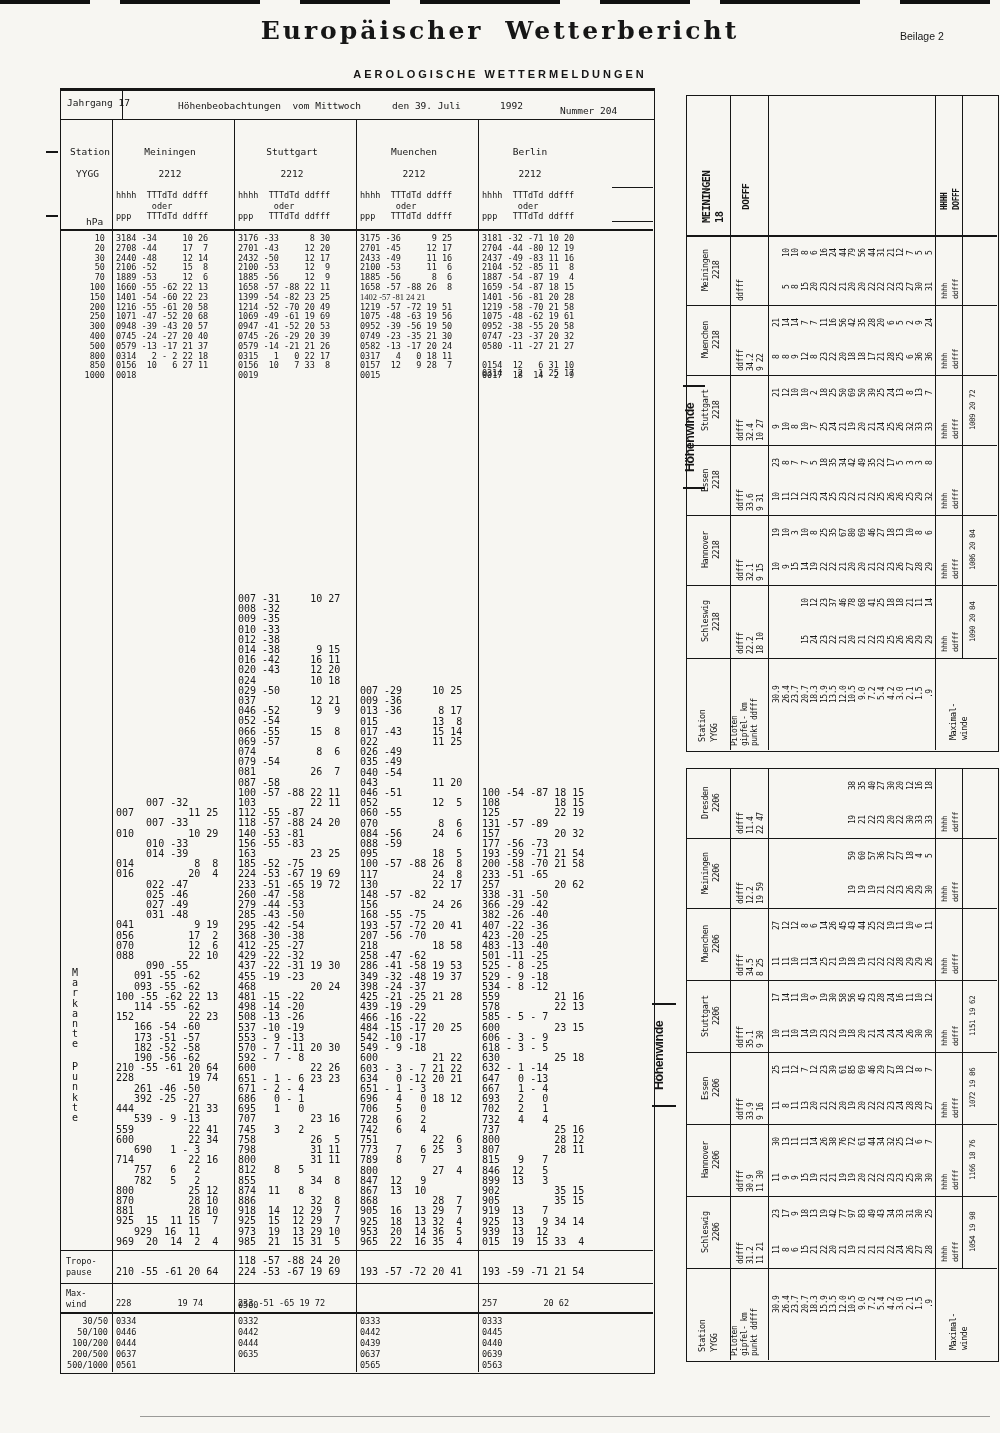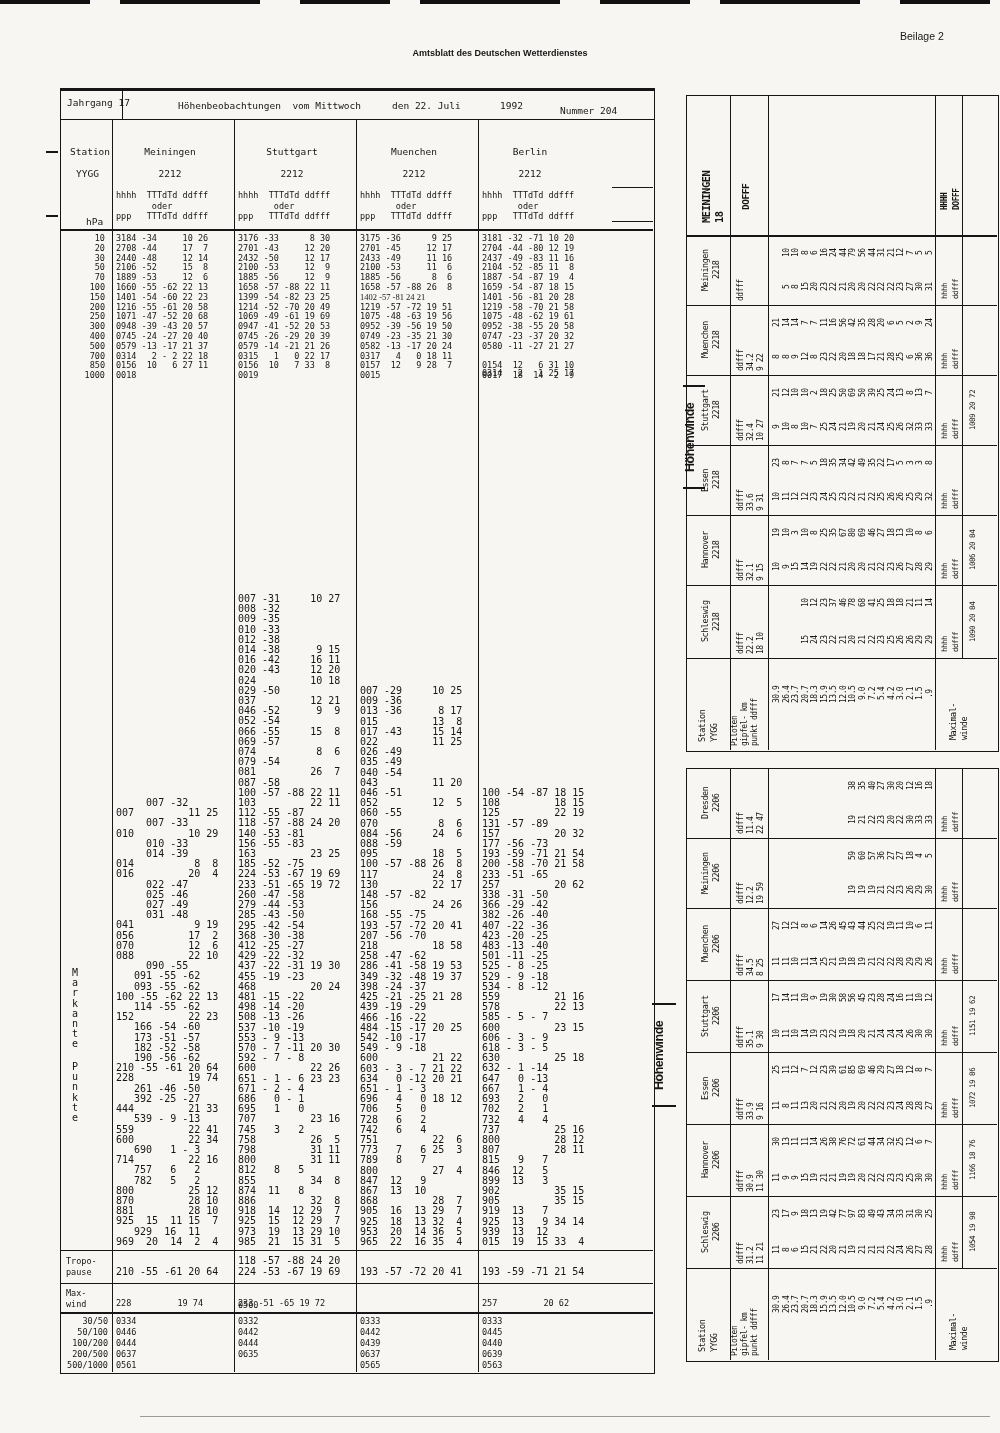--- a/index.html
+++ b/index.html
@@ -24,28 +24,29 @@
 </head>
 <body>
 
 <div class="page">
 
   <div class="scan-top"></div>
   <div class="abs" style="left:46px;top:151px;width:12px;height:2px;background:#161616;"></div>
   <div class="abs" style="left:46px;top:215px;width:12px;height:2px;background:#161616;"></div>
   <div class="abs" style="left:140px;top:1416px;width:850px;height:1px;background:#9a9a98;"></div>
 
+  <div class="abs serif" style="left:0;top:16px;width:1000px;text-align:center;font-size:25px;font-weight:bold;letter-spacing:3px;word-spacing:10px;">Europäischer Wetterbericht</div>
   <div class="abs sans" style="left:900px;top:30px;font-size:10.5px;">Beilage 2</div>
-  <div class="abs sans" style="left:0;top:48px;width:1000px;text-align:center;font-size:9px;font-weight:bold;">Amtsblatt des Deutschen Wetterdienstes</div>
+  <div class="abs sans" style="left:0;top:68px;width:1000px;text-align:center;font-size:11px;font-weight:bold;letter-spacing:3px;">AEROLOGISCHE WETTERMELDUNGEN</div>
 
   <div class="box" style="left:60px;top:88px;width:593px;height:31px;border-top-width:3px;border-bottom:none;"></div>
   <div class="vline" style="left:122px;top:88px;height:31px;"></div>
   <div class="abs hdrtxt" style="left:67px;top:97px;">Jahrgang 17</div>
   <div class="abs hdrtxt" style="left:178px;top:100px;">Höhenbeobachtungen  vom Mittwoch</div>
-  <div class="abs hdrtxt" style="left:392px;top:100px;">den 22. Juli</div>
+  <div class="abs hdrtxt" style="left:392px;top:100px;">den 39. Juli</div>
   <div class="abs hdrtxt" style="left:500px;top:100px;">1992</div>
   <div class="abs hdrtxt" style="left:560px;top:105px;">Nummer 204</div>
 
   <div class="box" style="left:60px;top:119px;width:593px;height:1253px;"></div>
   <div class="vline" style="left:112px;top:119px;height:1253px;"></div>
   <div class="vline" style="left:234px;top:119px;height:1253px;"></div>
   <div class="vline" style="left:356px;top:119px;height:1253px;"></div>
   <div class="vline" style="left:478px;top:119px;height:1253px;"></div>
   <div class="hline" style="left:60px;top:229px;width:593px;height:2px;"></div>
   <div class="hline" style="left:612px;top:187px;width:41px;"></div>
@@ -130,21 +131,21 @@
     <div class="rowtxt" style="left: 60px; top: 332px; width: 45px; text-align: right;">400</div>
     <div class="rowtxt" style="left: 116px; top: 332px;">0745 -24 -27 20 40</div>
     <div class="rowtxt" style="left: 238px; top: 332px;">0745 -26 -29 20 39</div>
     <div class="rowtxt" style="left: 360px; top: 332px;">0749 -23 -35 21 30</div>
     <div class="rowtxt" style="left: 482px; top: 332px;">0747 -23 -37 20 32</div>
     <div class="rowtxt" style="left: 60px; top: 341.8px; width: 45px; text-align: right;">500</div>
     <div class="rowtxt" style="left: 116px; top: 341.8px;">0579 -13 -17 21 37</div>
     <div class="rowtxt" style="left: 238px; top: 341.8px;">0579 -14 -21 21 26</div>
     <div class="rowtxt" style="left: 360px; top: 341.8px;">0582 -13 -17 20 24</div>
     <div class="rowtxt" style="left: 482px; top: 341.8px;">0580 -11 -27 21 27</div>
-    <div class="rowtxt" style="left: 60px; top: 351.6px; width: 45px; text-align: right;">700</div>
+    <div class="rowtxt" style="left: 60px; top: 351.6px; width: 45px; text-align: right;">800</div>
     <div class="rowtxt" style="left: 116px; top: 351.6px;">0314   2 - 2 22 18</div>
     <div class="rowtxt" style="left: 238px; top: 351.6px;">0315   1   0 22 17</div>
     <div class="rowtxt" style="left: 360px; top: 351.6px;">0317   4   0 18 11</div>
     <div class="rowtxt" style="left: 482px; top: 369px;">0314   2   1 25 17</div>
     <div class="rowtxt" style="left: 60px; top: 361.4px; width: 45px; text-align: right;">850</div>
     <div class="rowtxt" style="left: 116px; top: 361.4px;">0156  10   6 27 11</div>
     <div class="rowtxt" style="left: 238px; top: 361.4px;">0156  10   7 33  8</div>
     <div class="rowtxt" style="left: 360px; top: 361.4px;">0157  12   9 28  7</div>
     <div class="rowtxt" style="left: 482px; top: 361.4px;">0154  12   6 31 10</div>
     <div class="rowtxt" style="left: 60px; top: 371.2px; width: 45px; text-align: right;">1000</div>

